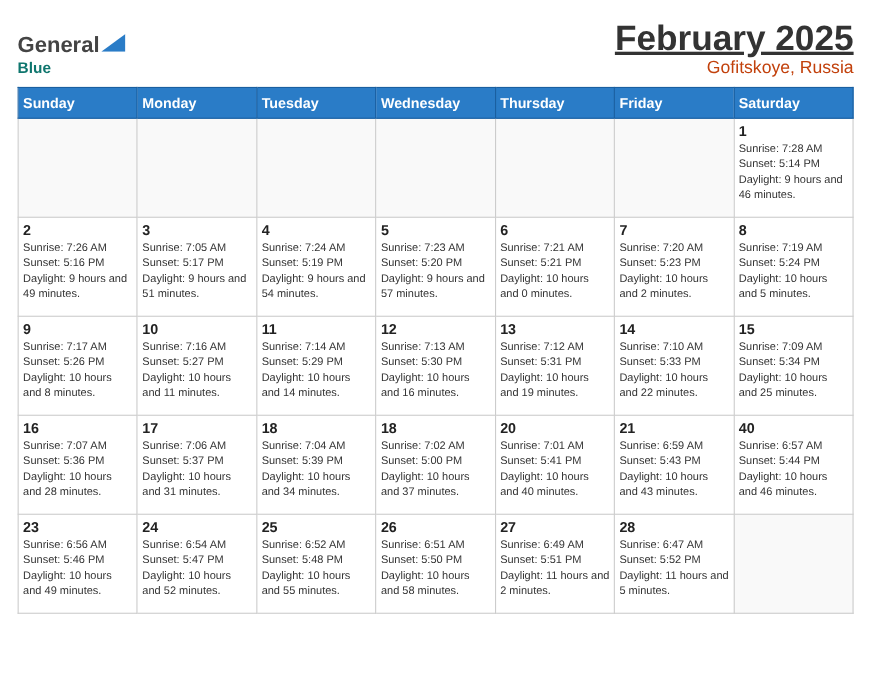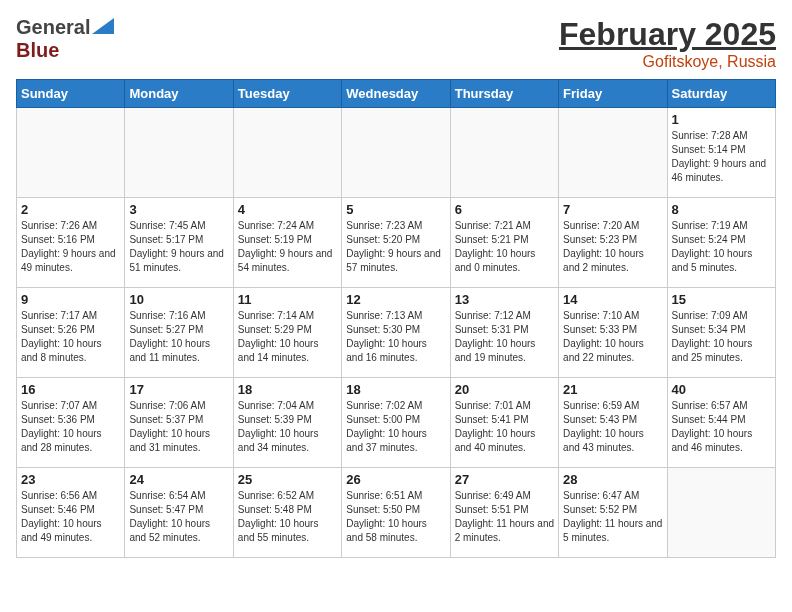--- a/index.html
+++ b/index.html
@@ -6,21 +6,21 @@
     body {
       font-family: Arial, sans-serif;
       background: #fff;
       width: 792px;
       min-height: 612px;
       padding: 16px;
     }
     .header {
       display: flex;
       justify-content: space-between;
-      align-items: flex-start;
+      align-items: flex-end;
       margin-bottom: 8px;
     }
     .title-section {
       text-align: right;
     }
     .month-title {
       font-size: 32px;
       font-weight: bold;
       color: #333;
       text-decoration: underline;
@@ -69,23 +69,23 @@
     .logo-wrapper {
       display: flex;
       align-items: center;
     }
     .logo-text-general {
       font-size: 20px;
       font-weight: bold;
       color: #444;
     }
     .logo-text-blue {
-      font-size: 20px;
-      font-weight: bold;
-      color: #7f1d1d;
+      font-size: 14px;
+      font-weight: bold;
+      color: #0f766e;
     }
     .logo-svg {
       margin-left: 2px;
     }
   </style>
 </head>
 <body>
 
 <div class="header">
   <div class="logo-wrapper">
@@ -132,21 +132,21 @@
       </tr>
       <tr>
         <td>
           <div class="day-number">2</div>
           <div class="day-info">Sunrise: 7:26 AM
 Sunset: 5:16 PM
 Daylight: 9 hours and 49 minutes.</div>
         </td>
         <td>
           <div class="day-number">3</div>
-          <div class="day-info">Sunrise: 7:45 AM
+          <div class="day-info">Sunrise: 7:05 AM
 Sunset: 5:17 PM
 Daylight: 9 hours and 51 minutes.</div>
         </td>
         <td>
           <div class="day-number">4</div>
           <div class="day-info">Sunrise: 7:24 AM
 Sunset: 5:19 PM
 Daylight: 9 hours and 54 minutes.</div>
         </td>
         <td>

